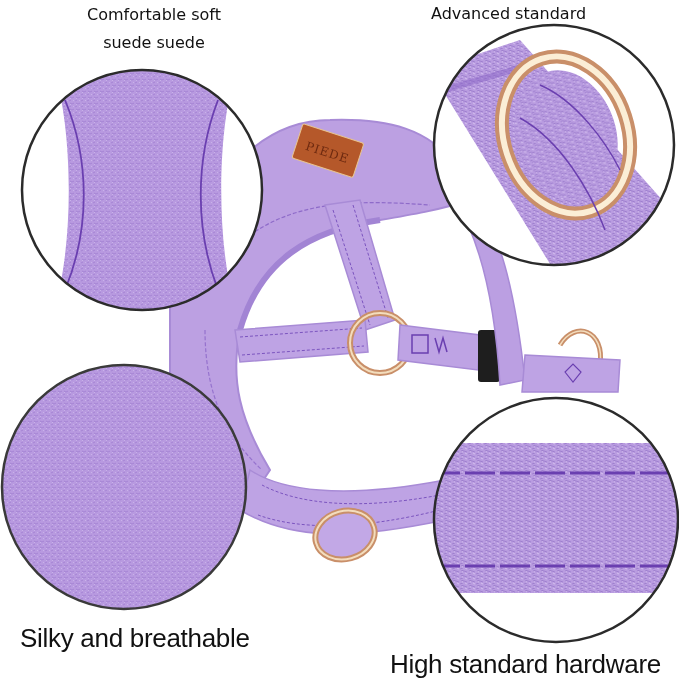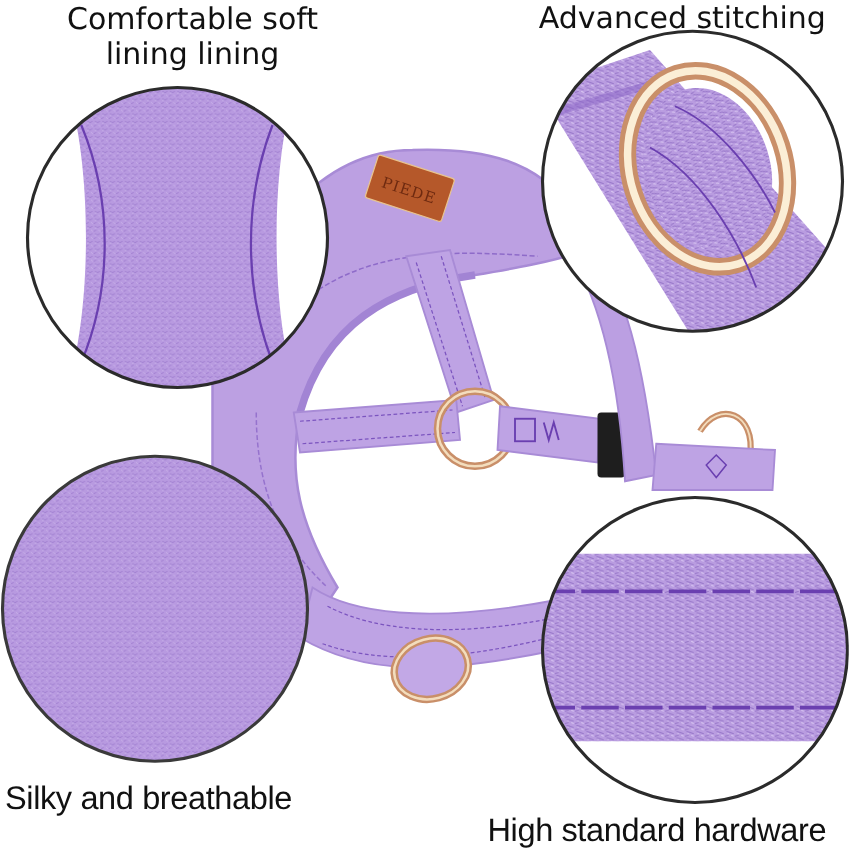--- a/index.html
+++ b/index.html
@@ -1,25 +1,25 @@
 <!DOCTYPE html>
 <html><head>
   <meta charset="utf-8">
   <style>
     html, body { margin: 0; padding: 0; background: #ffffff; }
     body { width: 679px; height: 681px; position: relative; overflow: hidden;
            font-family: "DejaVu Sans", "Liberation Sans", sans-serif; }
     .stage { position: absolute; left: 0; top: 0; width: 679px; height: 681px; }
     svg.art { position: absolute; left: 0; top: 0; width: 679px; height: 681px; }
-    .label { position: absolute; color: #111111; font-size: 24px; line-height: 28px; white-space: nowrap; }
+    .label { position: absolute; color: #111111; font-size: 16px; line-height: 28px; white-space: nowrap; }
     .label.cond { font-family: "Liberation Sans", sans-serif; font-size: 26px; letter-spacing: -0.3px; }
     #lbl-tl { left: 34px; top: 1px; width: 240px; text-align: center; }
     #lbl-tl span { display: block; }
     #lbl-tr { left: 431px; top: 0px; }
-    #lbl-bl { left: 4px; top: 624px; }
+    #lbl-bl { left: 20px; top: 624px; }
     #lbl-br { left: 390px; top: 650px; }
   </style>
 </head>
 <body>
 
 <div class="stage">
   <svg class="art" viewBox="0 0 679 681" xmlns="http://www.w3.org/2000/svg">
     <defs>
       <pattern id="tex" width="6" height="6" patternUnits="userSpaceOnUse">
         <rect width="6" height="6" fill="#b89ae0"></rect>
@@ -125,18 +125,18 @@
         <rect x="430" y="443" width="260" height="150" fill="url(#tex2)"></rect>
         <path d="M430 473 L 690 473" stroke="#6a3fb0" stroke-width="3" stroke-dasharray="30 5"></path>
         <path d="M430 566 L 690 566" stroke="#6a3fb0" stroke-width="3" stroke-dasharray="30 5"></path>
       </g>
       <circle cx="556" cy="520" r="122" fill="none" stroke="#2b2b2b" stroke-width="2.5"></circle>
     </g>
   </svg>
 
   <div id="lbl-tl" class="label">
     <span>Comfortable soft</span>
-    <span>lining lining</span>
+    <span>suede suede</span>
   </div>
-  <div id="lbl-tr" class="label">Advanced stitching</div>
+  <div id="lbl-tr" class="label">Advanced standard</div>
   <div id="lbl-bl" class="label cond">Silky and breathable</div>
   <div id="lbl-br" class="label cond">High standard hardware</div>
 </div>
 
 </body></html>

